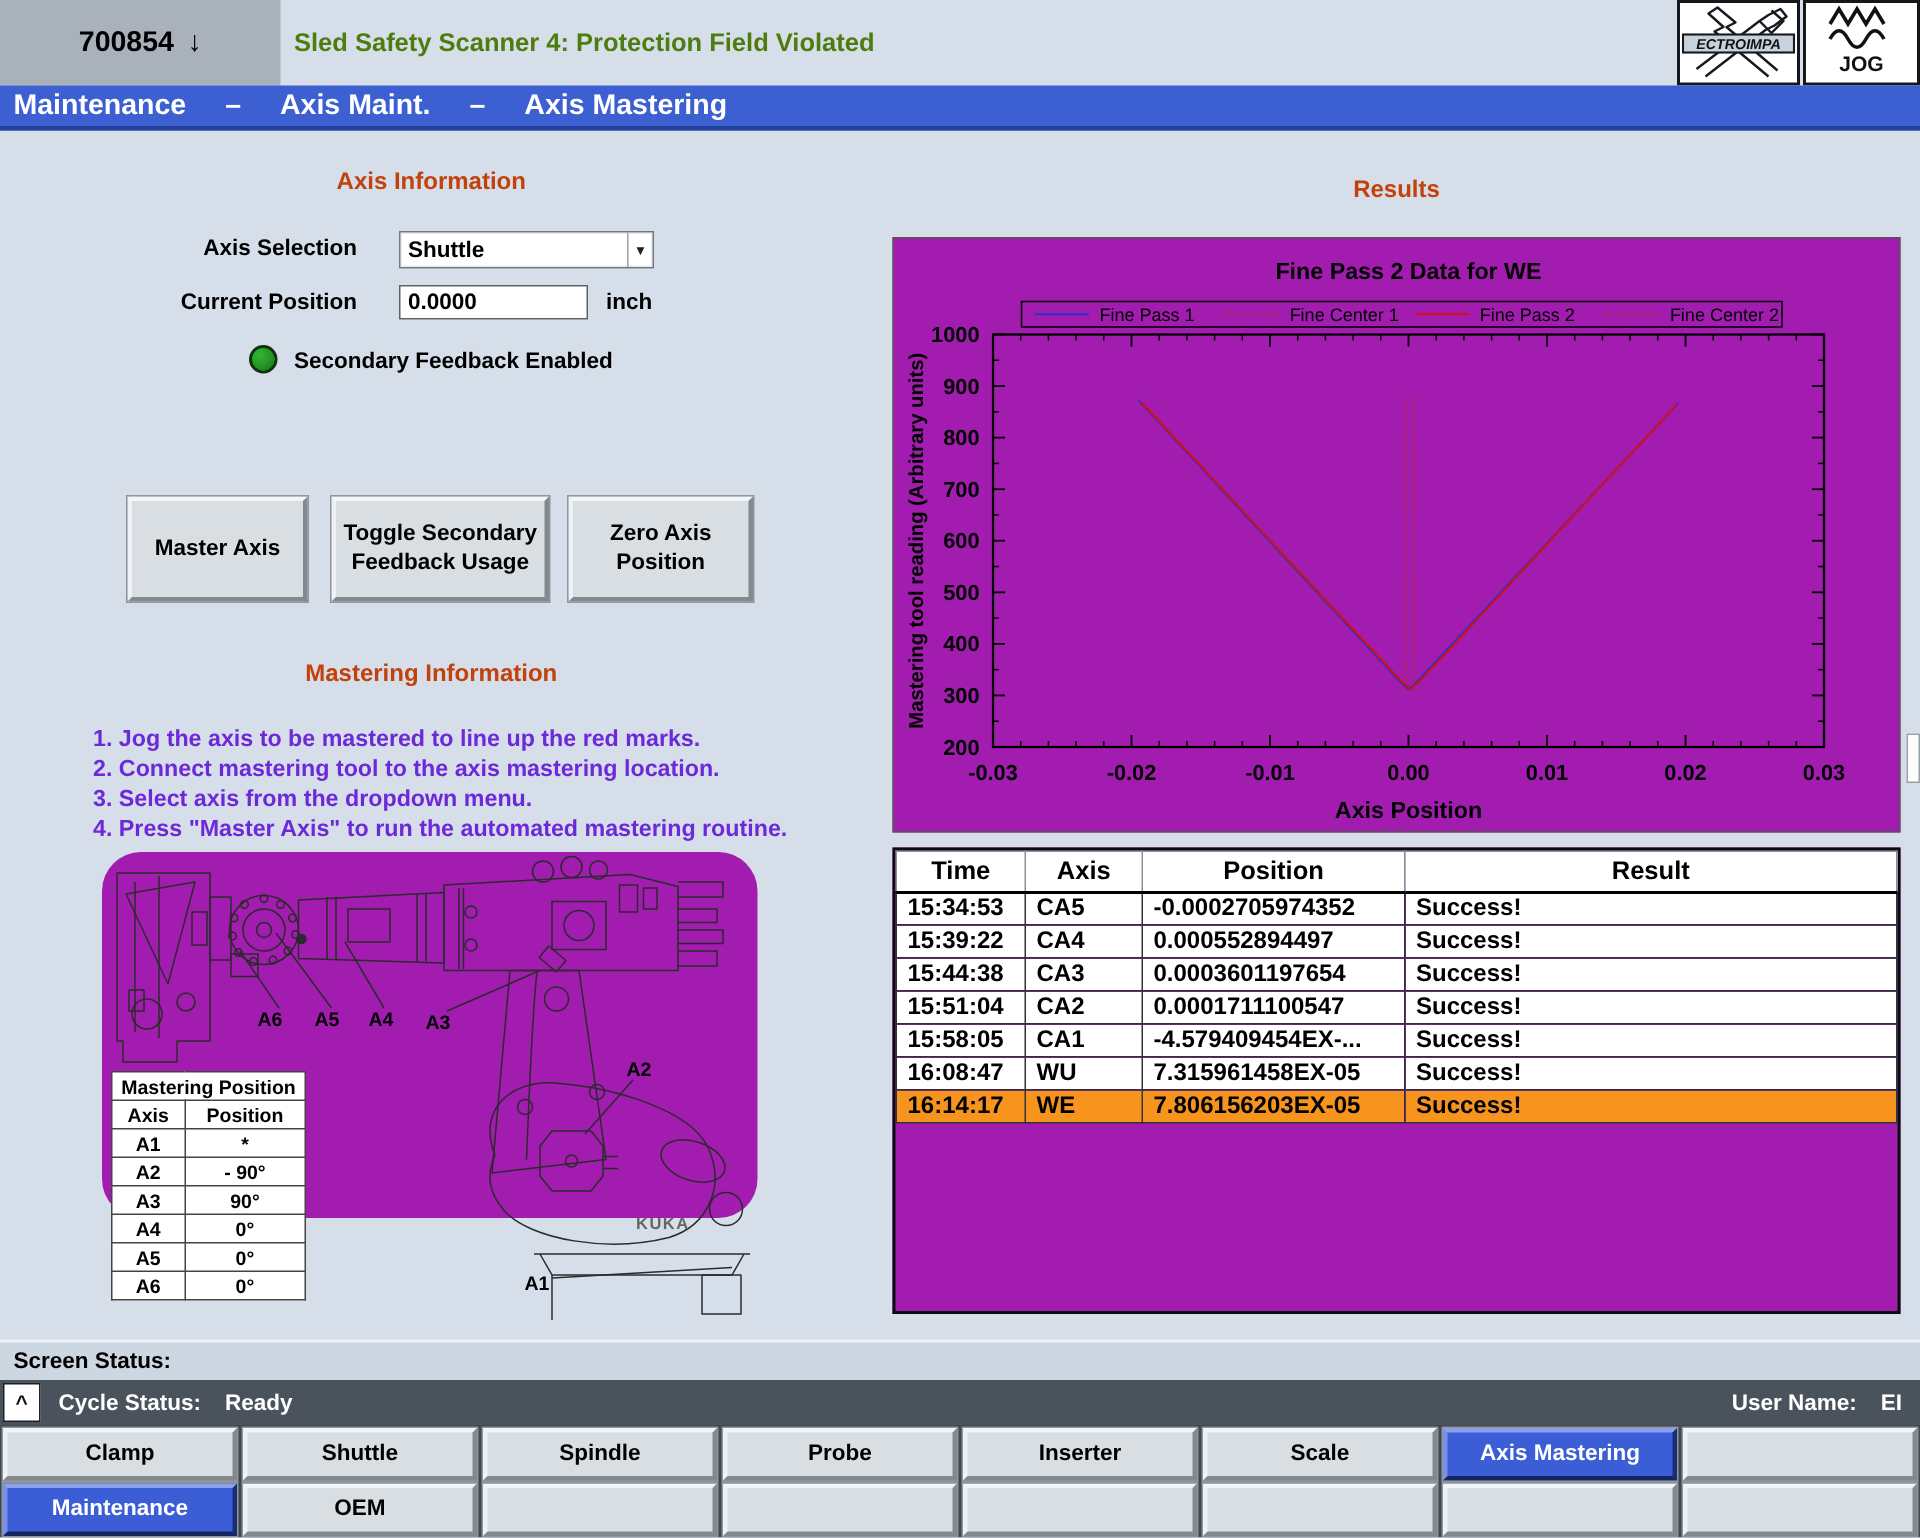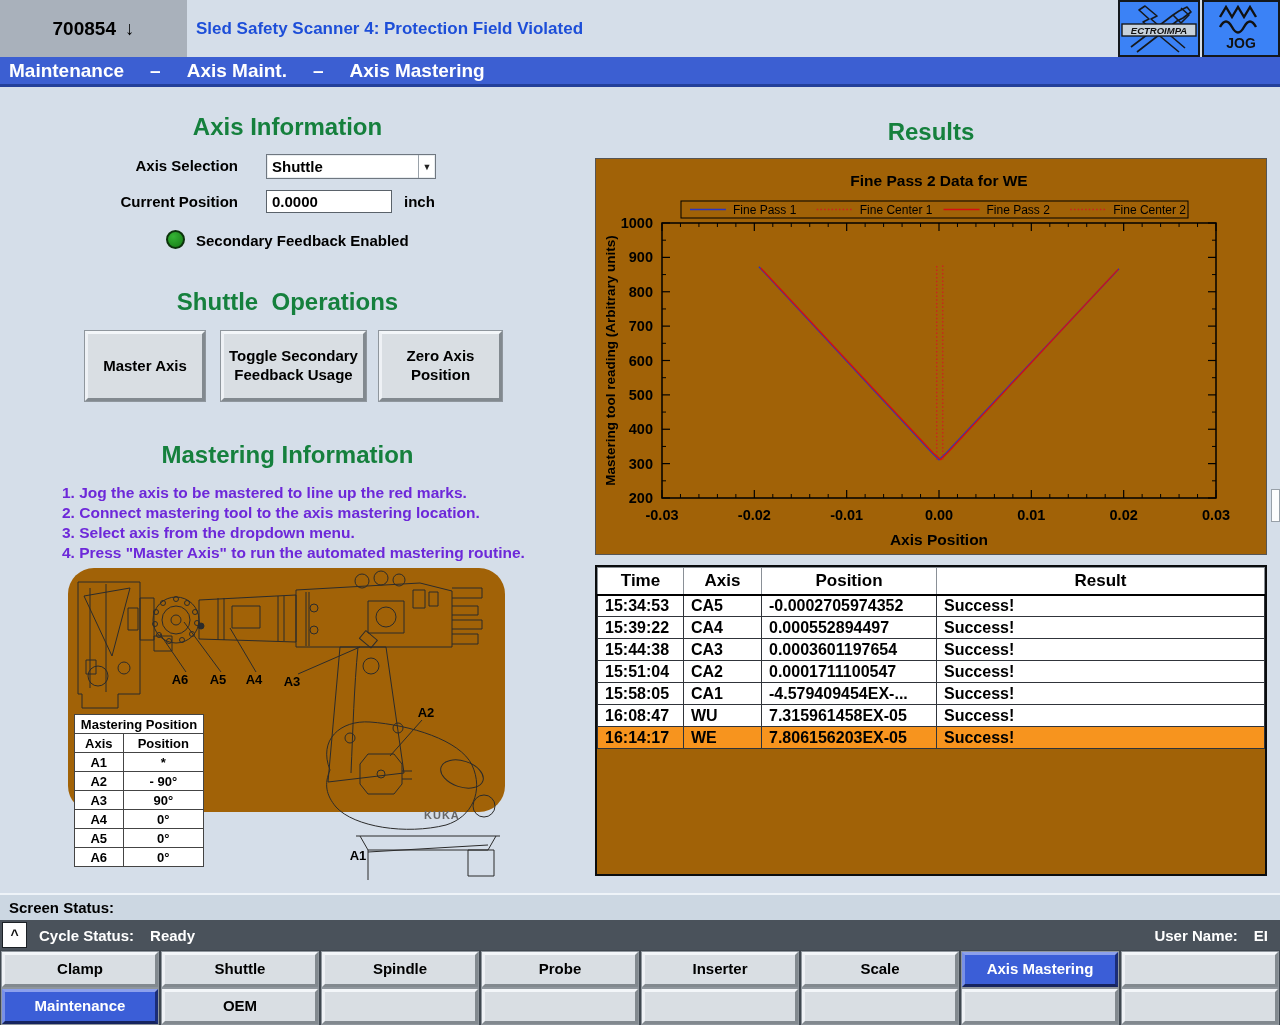--- a/index.html
+++ b/index.html
@@ -7,31 +7,31 @@
   #screen { position:relative; width:1280px; height:1025px; background:#d5dee9; overflow:hidden; }
   .abs { position:absolute; }
   .ws-pre { white-space:pre; }
   .center { text-align:center; }
 
   
   .hdr-idbox { left:0; top:0; width:187px; height:57px; background:#a9b1bb;
     display:flex; align-items:center; justify-content:center; gap:9px;
     font-size:19px; font-weight:bold; color:#000; }
   .hdr-msg { left:196px; top:0; width:880px; height:57px; display:flex; align-items:center;
-    font-size:17px; font-weight:bold; color:#1d4ed8; }
-  .hdr-iconbox { top:0; height:57px; background:#3b82f6; border:2px solid #14181c;
-    display:flex; align-items:center; justify-content:center; }
+    font-size:17px; font-weight:bold; color:#4d7c0f; }
+  .hdr-iconbox { top:0; height:57px; background:#ffffff; border:2px solid #14181c;
+    display:flex; align-items:flex-start; justify-content:center; }
 
   
   .nav { left:0; top:57px; width:1280px; height:30px; background:#3c5fd2;
     border-bottom:3px solid #23409a; display:flex; align-items:center; padding-left:9px;
     color:#fff; font-size:19px; font-weight:bold; }
   .nav span { margin-right:26px; }
 
-  .h-title { font-size:24px; font-weight:bold; color:#15803d; }
+  .h-title { font-size:16px; font-weight:bold; color:#c2410c; }
   .lbl { font-size:15px; font-weight:bold; color:#000; }
 
   .dropdown { background:#fff; border:1px solid #6f7780; box-shadow:inset 0 0 0 1px #e8ecef;
     display:flex; align-items:center; font-size:15px; font-weight:bold; padding-left:5px; }
   .dd-arrow { margin-left:auto; width:17px; height:100%; border-left:1px solid #9aa2aa;
     display:flex; align-items:center; justify-content:center; font-size:9px; color:#222; }
   .inputbox { background:#fff; border:1px solid #5a626a;
     display:flex; align-items:center; font-size:15px; font-weight:bold; padding-left:5px; }
 
   .led { width:19px; height:19px; border-radius:50%;
@@ -41,21 +41,21 @@
   .btn3d { background:#d9dee3; border-top:3px solid #f3f6f9; border-left:3px solid #eef1f5;
     border-right:3px solid #82898f; border-bottom:3px solid #82898f;
     outline:1px solid #8f969d;
     display:flex; align-items:center; justify-content:center; text-align:center;
     font-size:15px; font-weight:bold; color:#000; line-height:1.25; cursor:default; }
   .btn-blue { background:#3b5ed7; color:#fff; border-top-color:#8ca0ec; border-left-color:#7890e6;
     border-right-color:#1b2d77; border-bottom-color:#16245f; }
 
   .instr-line { font-size:15.5px; font-weight:bold; color:#6d28d9; line-height:1.3; }
 
-  .white-panel { background:#a16207; }
+  .white-panel { background:#a21caf; }
 
   
   .mtable { border-collapse:collapse; font-size:13px; font-weight:bold; background:#fff; }
   .mtable td, .mtable th { border:1px solid #444; text-align:center; padding:1px 4px; height:19px; }
 
   
   .rtable { border-collapse:collapse; width:100%; table-layout:fixed; font-weight:bold; }
   .rtable th { font-size:17px; border:1px solid #8a9097; border-bottom:2px solid #000;
     height:27px; background:#fff; }
   .rtable td { font-size:16px; border:1px solid #30343a; height:22px; padding:0 0 0 7px;
@@ -126,21 +126,20 @@
     <span class="dd-arrow">▼</span>
   </div>
 
   <div class="abs lbl" style="left:85px; top:193px; width:153px; text-align:right;">Current Position</div>
   <div class="abs inputbox" style="left:266px; top:190px; width:126px; height:23px;">0.0000</div>
   <div class="abs lbl" style="left:404px; top:193px;">inch</div>
 
   <div class="abs led" style="left:166px; top:230px;"></div>
   <div class="abs lbl" style="left:196px; top:232px;">Secondary Feedback Enabled</div>
 
-  <div class="abs h-title center ws-pre" style="left:85px; top:288px; width:405px;">Shuttle  Operations</div>
 
   <div class="abs btn3d" style="left:85px; top:331px; width:120px; height:70px;">Master Axis</div>
   <div class="abs btn3d" style="left:221px; top:331px; width:145px; height:70px; padding:0 4px;">Toggle Secondary Feedback Usage</div>
   <div class="abs btn3d" style="left:379px; top:331px; width:123px; height:70px; padding:0 14px;">Zero Axis Position</div>
 
   <div class="abs h-title center" style="left:85px; top:441px; width:405px;">Mastering Information</div>
   <div class="abs" style="left:62px; top:483px; width:465px;" id="instr-list">
       <div class="instr-line">1. Jog the axis to be mastered to line up the red marks.</div>
       <div class="instr-line">2. Connect mastering tool to the axis mastering location.</div>
       <div class="instr-line">3. Select axis from the dropdown menu.</div>

